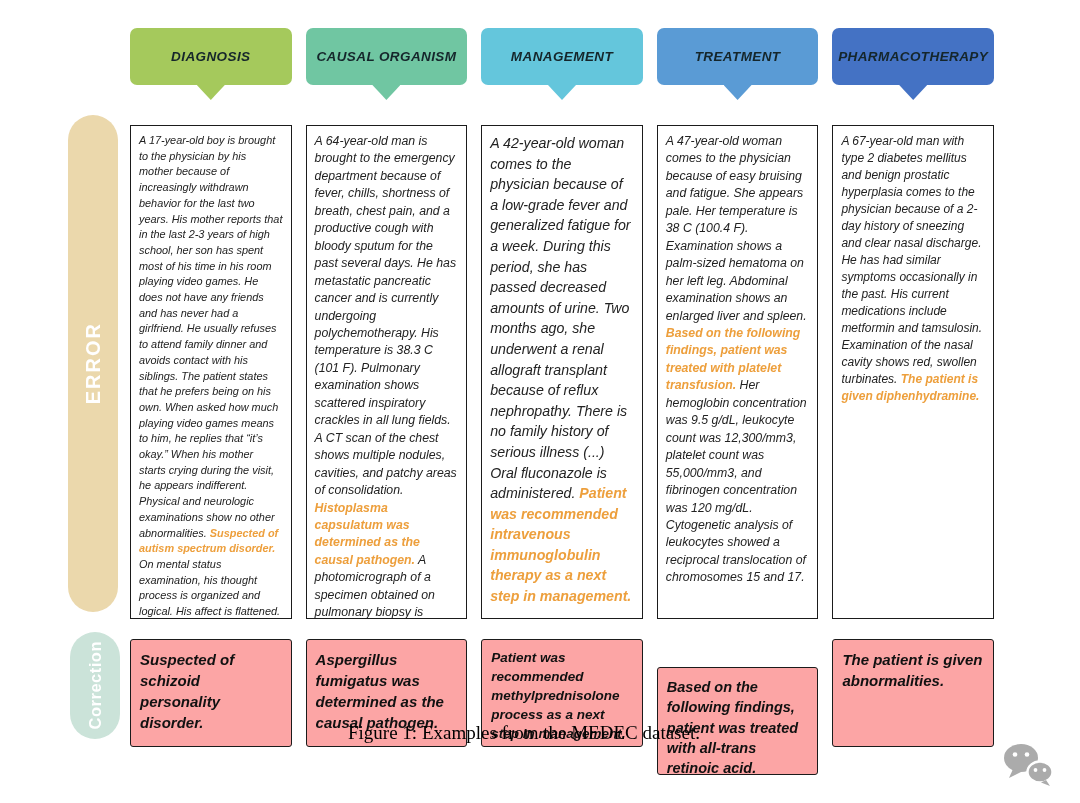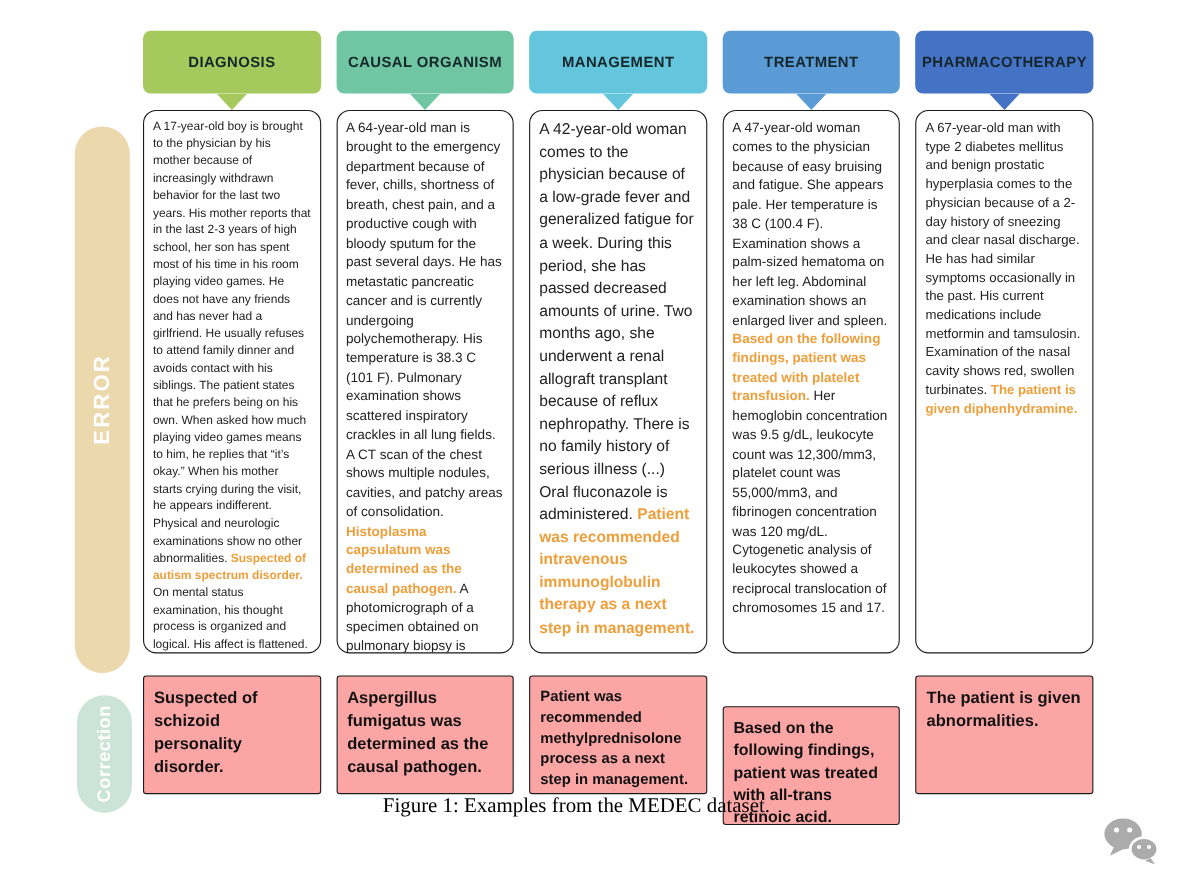--- a/index.html
+++ b/index.html
@@ -4,34 +4,34 @@
 <style>
   html,body{margin:0;padding:0;}
   body{
     width:1080px;height:803px;background:#ffffff;position:relative;overflow:hidden;
     font-family:"Liberation Sans",sans-serif;
     --hl:#ED9F3C;
   }
   .canvas{position:absolute;inset:0;}
 
   
-  .columns{position:absolute;left:130px;top:28px;width:864px;display:flex;gap:14px;}
+  .columns{position:absolute;left:130px;top:28px;width:864px;display:flex;gap:14px;font-style:italic;}
   .col{flex:1;display:flex;flex-direction:column;min-width:0;}
   .tab{
     height:57px;border-radius:7px;background:var(--c,#ccc);
     display:flex;align-items:center;justify-content:center;
     font-weight:bold;font-size:13.5px;letter-spacing:.4px;color:#15262b;
     text-align:center;
   }
   .pointer{
     width:28px;height:15px;margin:0 auto;background:var(--c,#ccc);
     clip-path:polygon(0 0,100% 0,50% 100%);
   }
   .ebox{
-    margin-top:0;height:478px;border:1.5px solid #1b1b1b;border-radius:12px;
+    margin-top:25px;height:478px;border:1.5px solid #1b1b1b;border-radius:0;
     padding:7px 8px;background:#fff;color:#222;
     white-space:pre-wrap;overflow:hidden;text-align:left;
   }
   .hl{color:var(--hl);font-weight:bold;}
   .cbox{
     margin-top:20px;height:88px;border:1.5px solid #1b1b1b;border-radius:3px;
     padding:9px 9px;background:#fca5a5;color:#111;font-weight:bold;overflow:hidden;
   }
   .col-0 .ebox{font-size:10.9px;line-height:1.44;}
   .col-1 .ebox{font-size:12.3px;line-height:1.42;}

